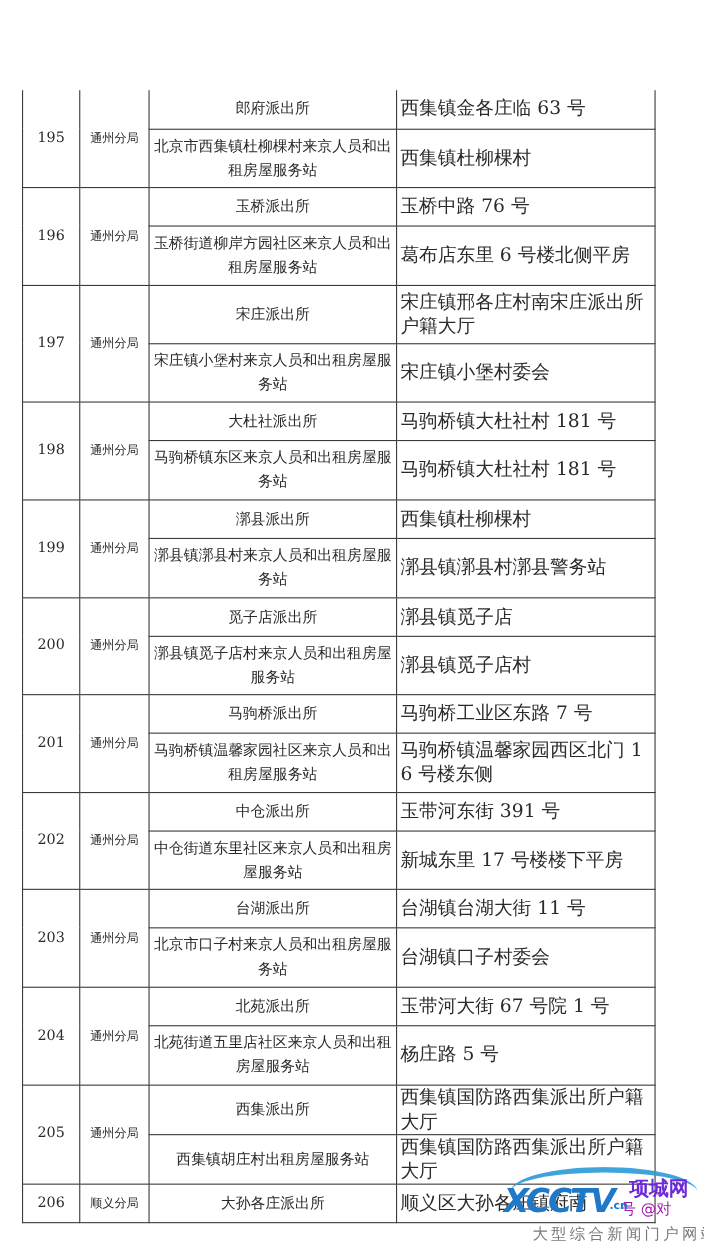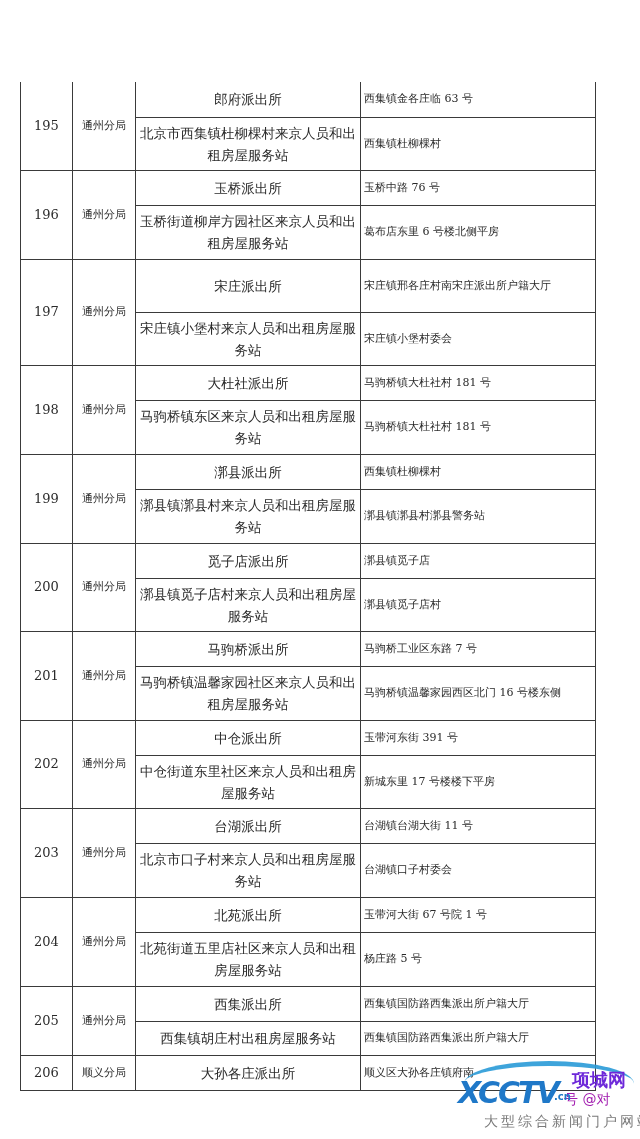--- a/index.html
+++ b/index.html
@@ -11,21 +11,21 @@
     position: absolute; left: 20px; top: 82px; width: 575px;
     border-collapse: collapse; table-layout: fixed;
   }
   .tbl td {
     border: 1.5px solid #3a3a3a; font-size: 13px; line-height: 22px;
     padding: 0 3px; vertical-align: middle; word-break: break-all;
   }
   .tbl td.num { text-align: center; font-size: 13px; }
   .tbl td.bureau { text-align: center; font-size: 11px; padding: 0; white-space: nowrap; }
   .tbl td.name { text-align: center; font-size: 13.5px; }
-  .tbl td.addr { text-align: left; font-size: 11px; }
+  .tbl td.addr { text-align: left; font-size: 17px; }
   .tbl tr.top-open td { border-top: none; }
   .watermark { position: absolute; right: 6px; bottom: 8px; width: 190px; height: 70px; }
   .wm-swoosh {
     position: absolute; left: 20px; top: 0; width: 170px; height: 22px;
     border-top: 5px solid #2a9bd8; border-radius: 60% 60% 0 0 / 100% 100% 0 0; opacity: 0.9;
   }
   .wm-logo {
     position: absolute; left: 14px; top: 14px; font-family: "DejaVu Sans", sans-serif;
     font-weight: bold; font-size: 30px; color: #1f78c8; letter-spacing: -2px; font-style: italic;
   }

